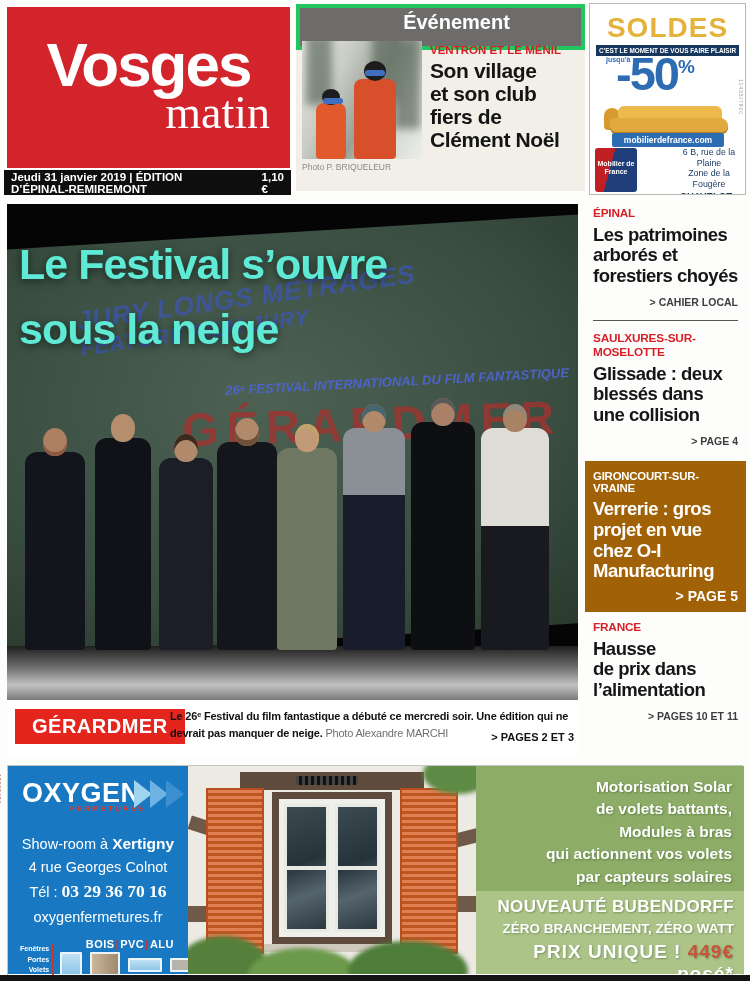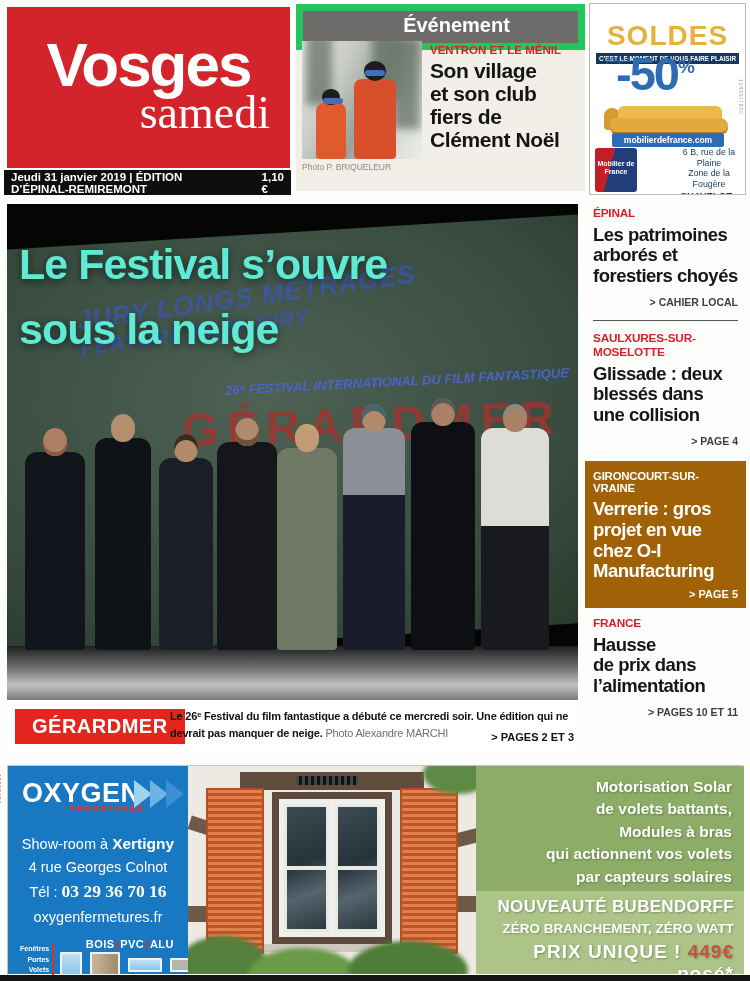--- a/index.html
+++ b/index.html
@@ -8,39 +8,39 @@
 
   
   .masthead { position:absolute; left:7px; top:7px; width:283px; height:161px; background:#d2242a; color:#fff; }
   .masthead .vosges { font-size:62px; font-weight:bold; letter-spacing:-2px; text-align:center; margin-top:22px; }
   .masthead .matin { font-family:"Liberation Serif", serif; font-size:46px; text-align:right; padding-right:20px; margin-top:-14px; }
   .dateline { position:absolute; left:4px; top:170px; width:287px; height:25px; background:#0e0e0e; color:#fff;
               font-size:11.5px; font-weight:bold; display:flex; align-items:center; justify-content:space-between; padding:0 7px;gap:42px; }
 
   
   .evenement { position:absolute; left:296px; top:4px; width:289px; height:187px; background:#f1efe8; }
-  .evt-bar { height:46px; background:#6d6c6a; border:7px solid #22c55e; color:#fff; font-size:20px; font-weight:bold;
+  .evt-bar { height:46px; background:#6d6c6a; border:4px solid #22c55e; color:#fff; font-size:20px; font-weight:bold;
              text-align:center; line-height:28px;padding-left:32px; }
   .evt-photo { position:absolute; left:6px; top:37px; width:120px; height:118px;
                background:linear-gradient(115deg,#e8e8e4 0%,#c9cdc6 30%,#9aa298 55%,#d8dbd4 80%,#eceeea 100%); overflow:hidden; }
   .tree { position:absolute; width:26px; height:70px; background:#5d6a5e; filter:blur(4px); opacity:.7; }
   .skier { position:absolute; border-radius:8px 8px 4px 4px; background:#d8502b; }
   .skier.adult { left:52px; top:38px; width:42px; height:80px; }
   .skier.child { left:14px; top:62px; width:30px; height:56px; background:#e05a2e; }
   .skier .helm { position:absolute; left:50%; transform:translateX(-50%); top:-18px; width:22px; height:20px; border-radius:50%; background:#1d1d1f; }
   .skier .helm:after { content:""; position:absolute; left:1px; top:9px; width:20px; height:6px; background:#3f6fc0; border-radius:3px; }
   .skier.child .helm { width:18px; height:16px; top:-14px; }
   .evt-credit { position:absolute; left:6px; top:158px; font-size:8.5px; color:#8b8b84; }
   .evt-kicker { position:absolute; left:134px; top:40px; font-size:11.5px; font-weight:bold; color:#d61f26; }
   .evt-headline { position:absolute; left:134px; top:55px; width:152px; font-size:21px; font-weight:bold; color:#141414;
                   line-height:1.1; white-space:pre-line; letter-spacing:-0.4px; }
 
   
   .soldes { position:absolute; left:589px; top:3px; width:157px; height:192px; background:#fff; border:1px solid #b9b9b4; overflow:hidden; }
-  .soldes-title { text-align:center; font-size:28px; font-weight:bold; color:#e5b23b; letter-spacing:1px; margin-top:16px; }
+  .soldes-title { text-align:center; font-size:28px; font-weight:bold; color:#e5b23b; letter-spacing:1px; margin-top:8px; }
   .soldes-band { margin:1px 6px 0 6px; background:#16365c; color:#fff; font-size:6.4px; font-weight:bold; text-align:center; padding:2px 0; }
   .jusqua { position:absolute; left:16px; top:52px; font-size:7px; color:#2d6cb3; font-weight:bold; }
   .moins50 { position:absolute; left:26px; top:42px; font-size:47px; font-weight:bold; color:#2d6cb3; letter-spacing:-2px; }
   .moins50 sup { font-size:19px; }
   .sofa { position:absolute; left:14px; top:96px; width:126px; height:32px; }
   .sofa .seat { position:absolute; left:6px; bottom:0; width:118px; height:14px; background:#e2a93e; border-radius:4px 8px 6px 6px; box-shadow:0 2px 0 #b3801f; }
   .sofa .back { position:absolute; left:14px; bottom:10px; width:104px; height:16px; background:#eeb94c; border-radius:6px 6px 0 0; }
   .sofa .arm { position:absolute; left:0; bottom:2px; width:16px; height:22px; background:#d79a2e; border-radius:8px 8px 2px 4px; }
   .soldes-web { position:absolute; left:22px; top:129px; width:112px; background:#2d6cb3; color:#fff; font-size:8.5px; font-weight:bold;
                 text-align:center; padding:2px 0; border-radius:2px; }
@@ -93,21 +93,21 @@
   
   .rightcol { position:absolute; left:585px; top:198px; width:161px; }
   .art { padding:8px 8px 0 8px; }
   .art .kicker { font-size:11.8px; font-weight:bold; color:#d61f26; letter-spacing:-0.2px; }
   .art .hl { font-size:18.5px; font-weight:bold; color:#161616; line-height:1.1; letter-spacing:-0.5px; margin-top:5px; white-space:pre-line; }
   .art .pg { text-align:right; font-size:10.5px; font-weight:bold; color:#3d3d3d; margin-top:10px; }
   .divider { border-top:1px solid #555; margin:12px 8px 2px 8px; }
   .bluebox { margin-top:14px; background:#a16207; color:#fff; padding:9px 8px 8px 8px; }
   .bluebox .kicker { font-size:11.4px; font-weight:bold; letter-spacing:-0.2px; }
   .bluebox .hl { font-size:18.5px; font-weight:bold; line-height:1.12; letter-spacing:-0.5px; margin-top:5px; white-space:pre-line; }
-  .bluebox .pg { text-align:right; font-size:11px; font-weight:bold; margin-top:6px; }
+  .bluebox .pg { text-align:right; font-size:14px; font-weight:bold; margin-top:6px; }
 
   
   .bottomad { position:absolute; left:7px; top:765px; width:736px; height:250px; border:1px solid #c4c4c0; background:#fff; }
   .ad-ref { position:absolute; left:-6px; top:8px; transform:rotate(90deg); transform-origin:left top; font-size:5px; color:#b05a50; letter-spacing:1px; }
   .oxy { position:absolute; left:0; top:0; width:180px; height:208px; background:#1878c2; color:#fff; }
   .oxy-logo { position:relative; margin:12px 0 0 14px; height:40px; }
   .oxy-logo .brand { font-size:27px; font-weight:bold; letter-spacing:.5px; }
   .oxy-logo .sub { position:absolute; left:48px; top:26px; font-size:8px; font-weight:bold; color:#e0392b; letter-spacing:2px; }
   .chev { position:absolute; top:2px; width:0; height:0; border-top:14px solid transparent; border-bottom:14px solid transparent; }
   .chev.c1 { left:112px; border-left:18px solid #9fd4f0; }
@@ -152,21 +152,21 @@
   .greenad .band .price { color:#c7533b; }
   .bottom-edge { position:absolute; left:0; top:975px; width:750px; height:6px; background:#141414; }
 </style>
 </head>
 <body>
 
 <div class="page">
 
   <div class="masthead">
     <div class="vosges">Vosges</div>
-    <div class="matin">samedi</div>
+    <div class="matin">matin</div>
   </div>
   <div class="dateline">
     <span>Jeudi 31 janvier 2019 | ÉDITION D’ÉPINAL-REMIREMONT</span>
     <span>1,10 €</span>
   </div>
 
   <div class="evenement">
     <div class="evt-bar">Événement</div>
     <div class="evt-photo">
       <div class="tree" style="left:4px;top:-6px;"></div>

